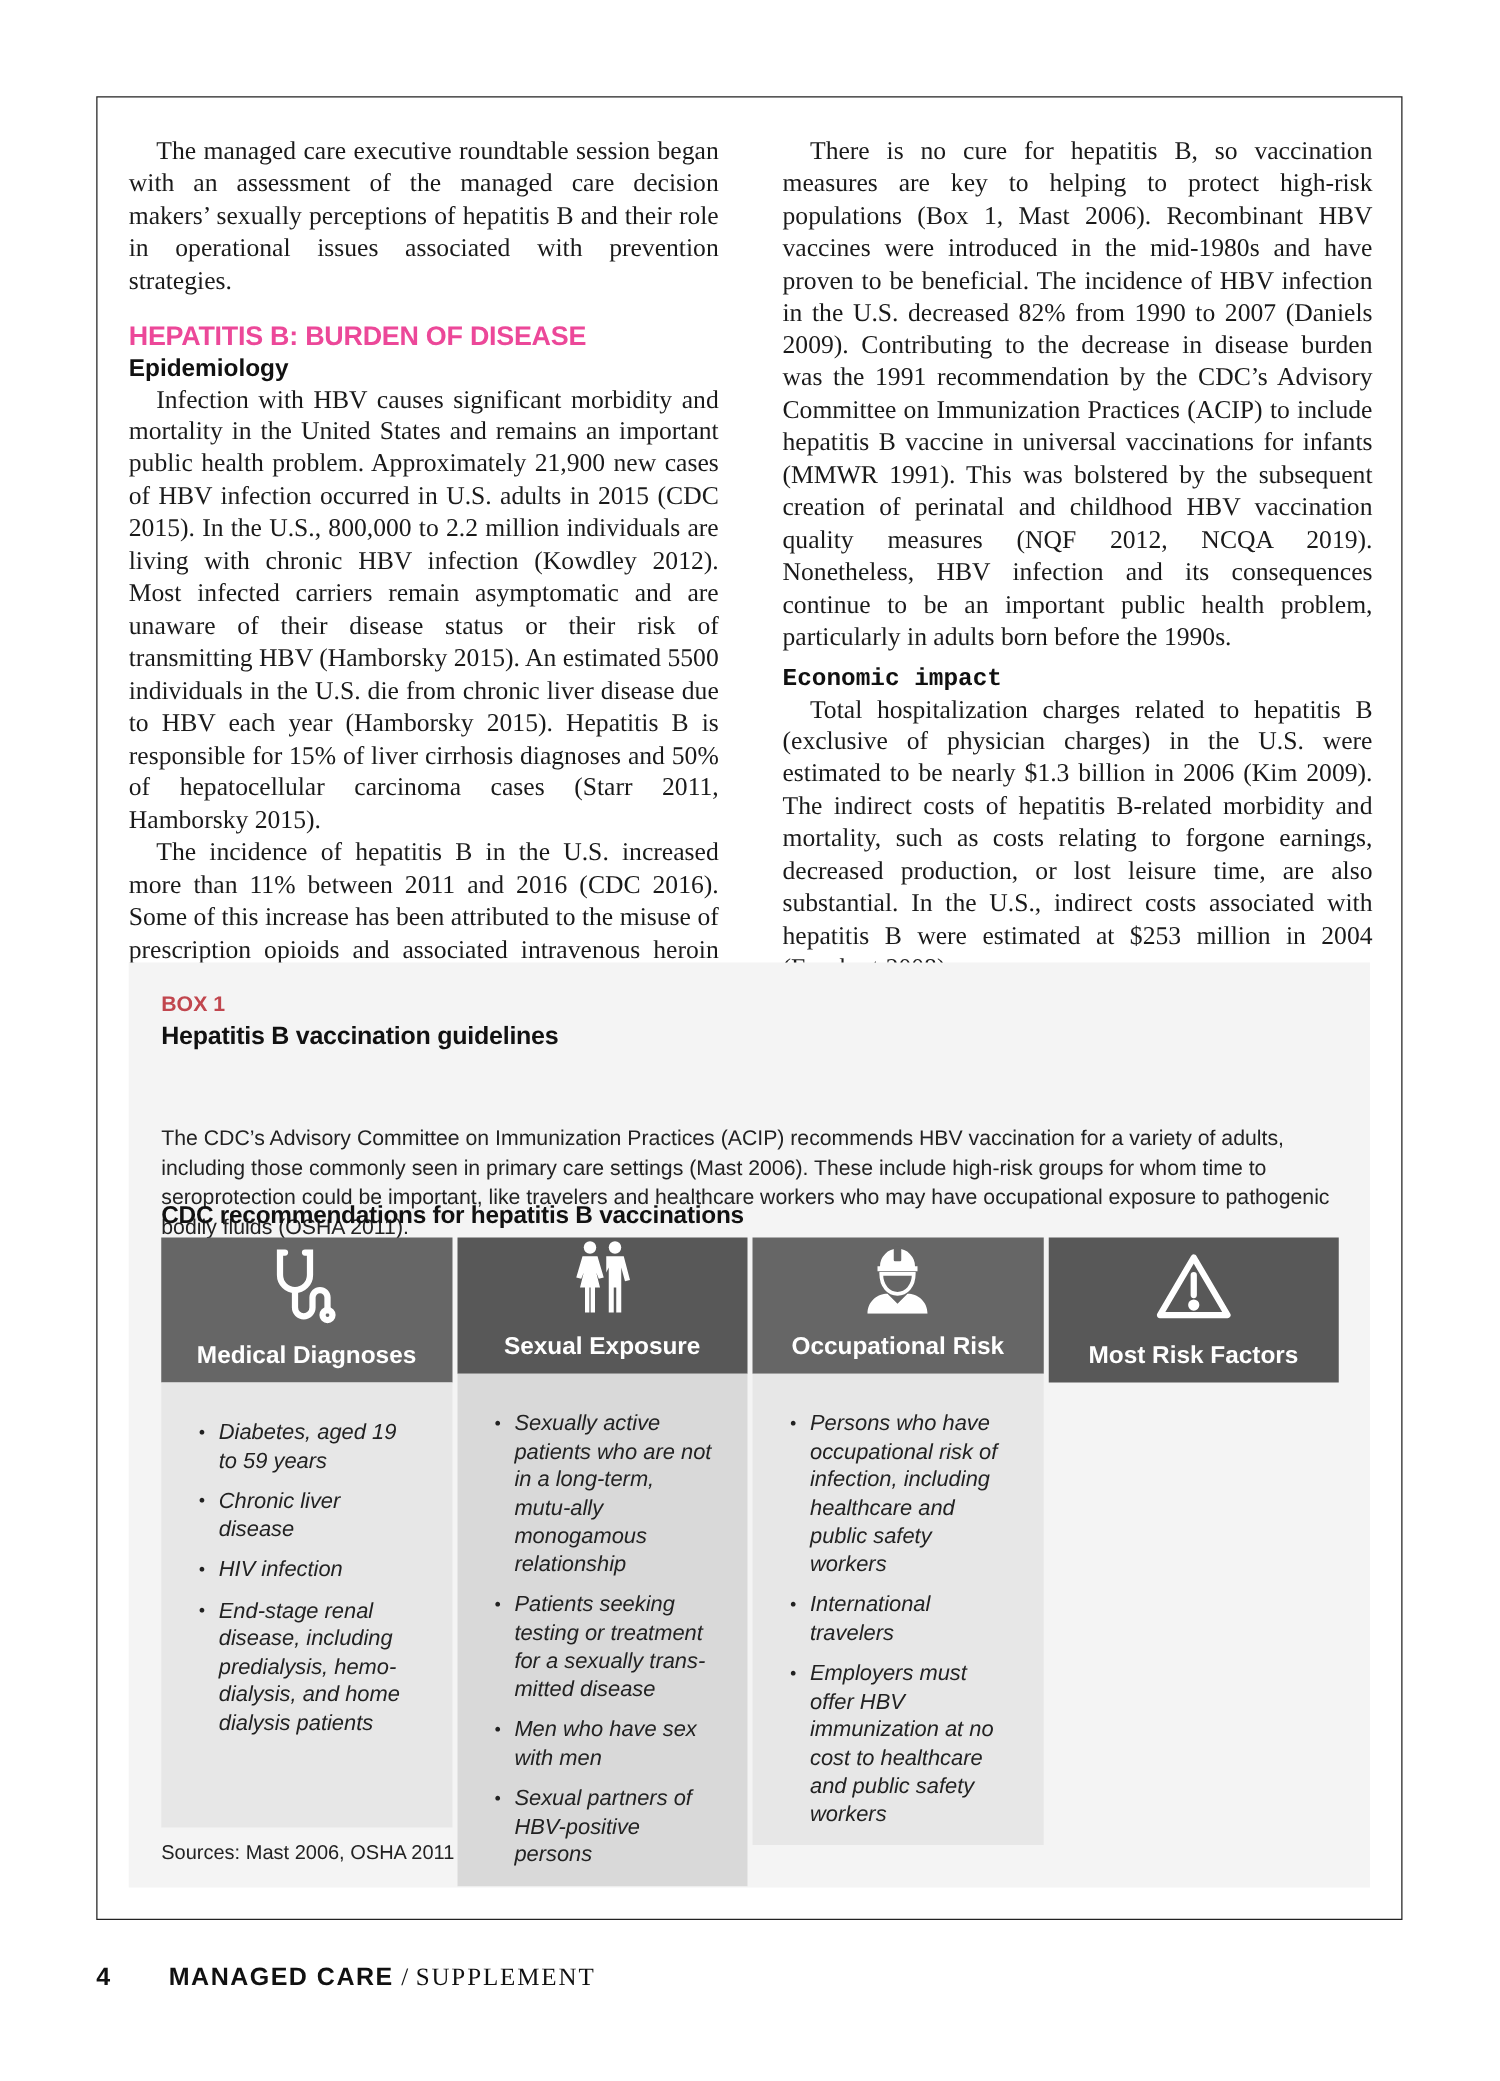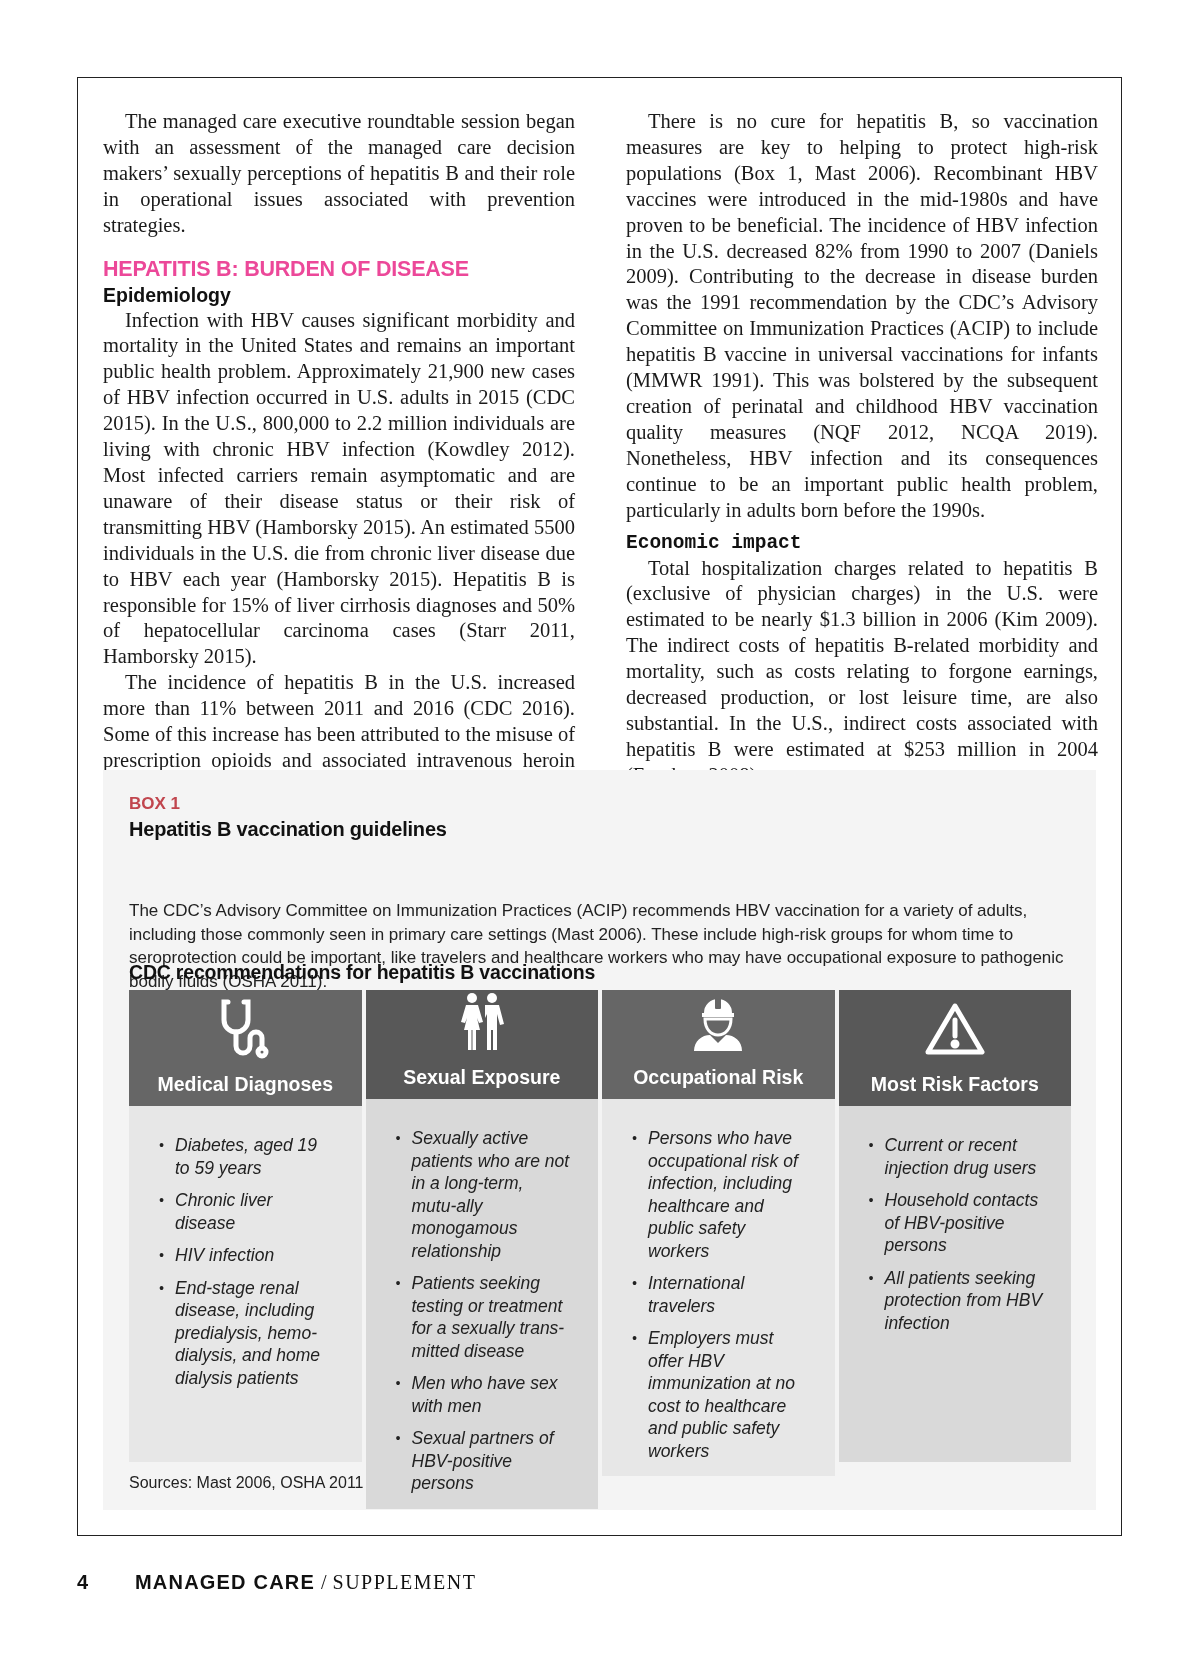--- a/index.html
+++ b/index.html
@@ -130,27 +130,20 @@
       <div class="ghead">
         <span class="icon">
           <svg width="62" height="54" viewBox="0 0 62 54" fill="none" stroke="#fff" stroke-width="5" stroke-linejoin="round">
             <path d="M31 4 L58 50 H4 Z"></path>
             <line x1="31" y1="18" x2="31" y2="34" stroke-linecap="round"></line>
             <circle cx="31" cy="42" r="2" fill="#fff"></circle>
           </svg>
         </span>
         <span>Most Risk Factors</span>
       </div>
-      <div class="gbody">
-        <ul>
-          <li>Current or recent injection drug users</li>
-          <li>Household contacts of HBV-positive persons</li>
-          <li>All patients seeking protection from HBV infection</li>
-        </ul>
-      </div>
     </div>
   </div>
 
   <div class="sources">Sources: Mast 2006, OSHA 2011</div>
 </div>
 
 <div class="footer">
   <span class="pnum">4</span>
   <span class="pub">MANAGED CARE</span>
   <span class="sep">/</span>

